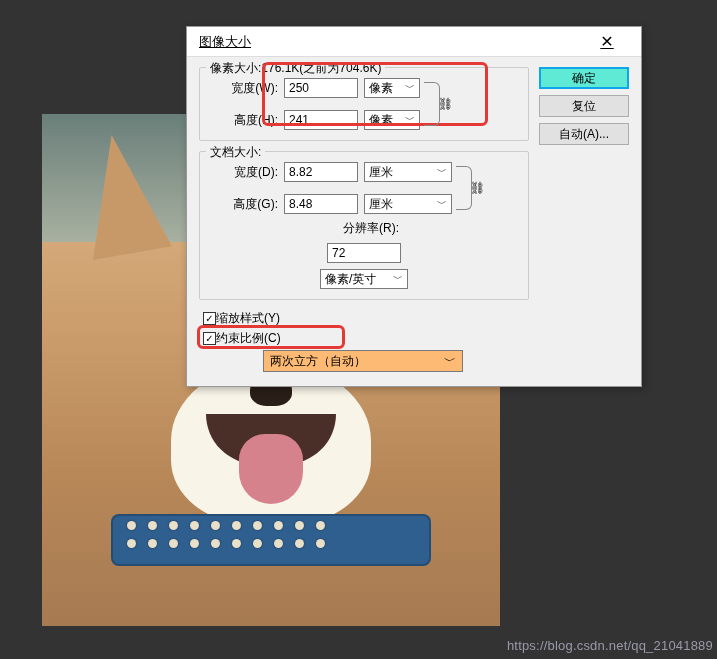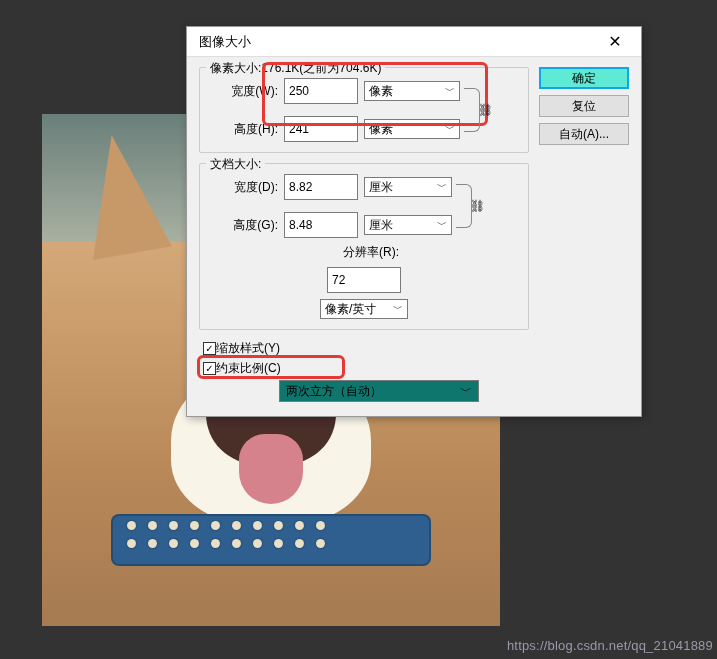--- a/index.html
+++ b/index.html
@@ -46,22 +46,23 @@
       position: absolute;
       left: 186px; top: 26px;
       width: 456px;
       background: #f0f0f0;
       border: 1px solid #999;
       box-shadow: 2px 2px 8px rgba(0,0,0,.3);
     }
     .titlebar {
       height: 30px; background: #fff;
       display: flex; align-items: center; justify-content: space-between;
-      padding: 0 12px 0 12px;
+      padding: 0 20px 0 12px;
       border-bottom: 1px solid #ddd;
+      text-decoration: underline;
     }
     .titlebar .title { font-size: 13px; }
     .close-btn { width: 28px; height: 28px; display:flex; align-items:center; justify-content:center;
       font-size: 16px; cursor:pointer; }
     .dialog-body { display:flex; padding: 10px 12px 14px 12px; gap: 10px; }
     .left-col { flex:1; }
     .right-col { width: 90px; display:flex; flex-direction:column; gap:6px; }
     .win-btn {
       height: 22px; background:#e1e1e1; border:1px solid #adadad;
       font-size:12px; cursor:pointer; display:flex; align-items:center; justify-content:center;
@@ -73,33 +74,33 @@
     }
     .legend {
       position:absolute; top:-8px; left:6px; background:#f0f0f0;
       padding:0 4px; font-size:12px;
     }
     .row { display:flex; align-items:center; gap:6px; margin-bottom:6px; }
     .row:last-child { margin-bottom:0; }
     .lbl { width:70px; text-align:right; font-size:12px; }
     .txt-input {
       width: 74px; height:20px; border:1px solid #7a7a7a; background:#fff;
-      padding:12px 4px; font-size:12px;
+      padding:0 4px; font-size:12px;
     }
     .sel {
-      width: 96px; height:20px; border:1px solid #7a7a7a; background:#fff;
+      width: 56px; height:20px; border:1px solid #7a7a7a; background:#fff;
       display:flex; align-items:center; justify-content:space-between;
       padding:0 4px; font-size:12px; cursor:pointer;
     }
     .sel.wide { width: 88px; }
     .sel .chev { font-size:10px; color:#333; }
     .sel-big {
-      width: 200px; height:22px; border:1px solid #7a7a7a; background:#0f766e;
+      width: 200px; height:22px; border:1px solid #7a7a7a; background:#fdba74;
       display:flex; align-items:center; justify-content:space-between;
-      padding:0 6px; font-size:12px; margin-left:80px; cursor:pointer;
+      padding:0 6px; font-size:12px; margin-left:64px; cursor:pointer;
     }
     .link-bracket {
       width:16px; height:44px; border:1px solid #888; border-left:none;
       border-radius:0 6px 6px 0; position:relative; margin-left:4px;
     }
     .link-chain {
       position:absolute; right:-14px; top:50%; transform:translateY(-50%);
       font-size:12px;
     }
     .link-wrap { display:flex; align-items:center; }

